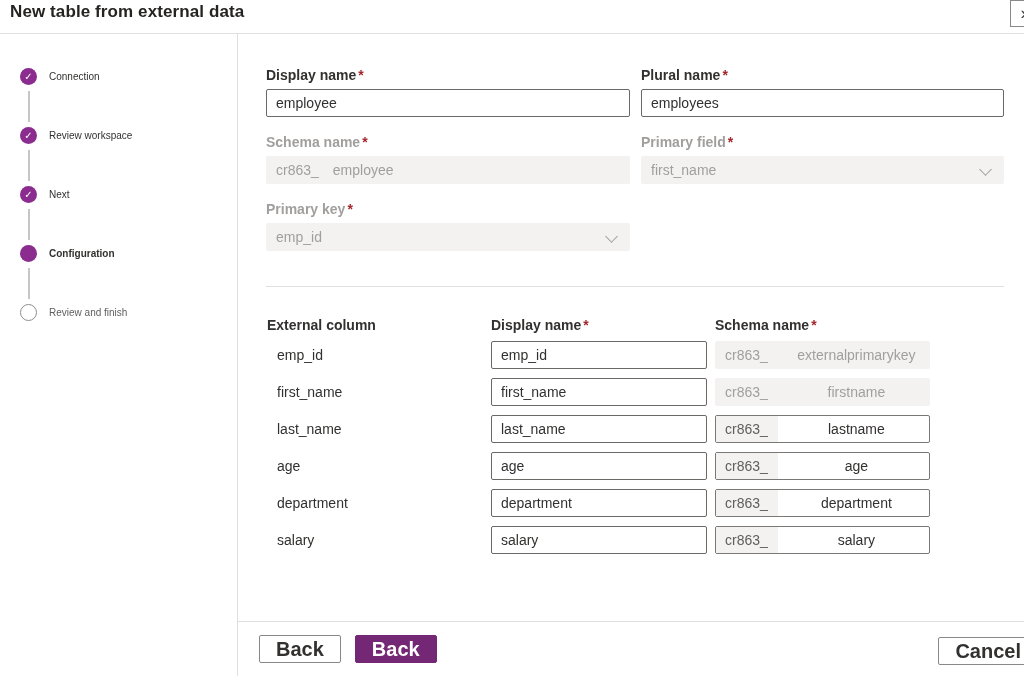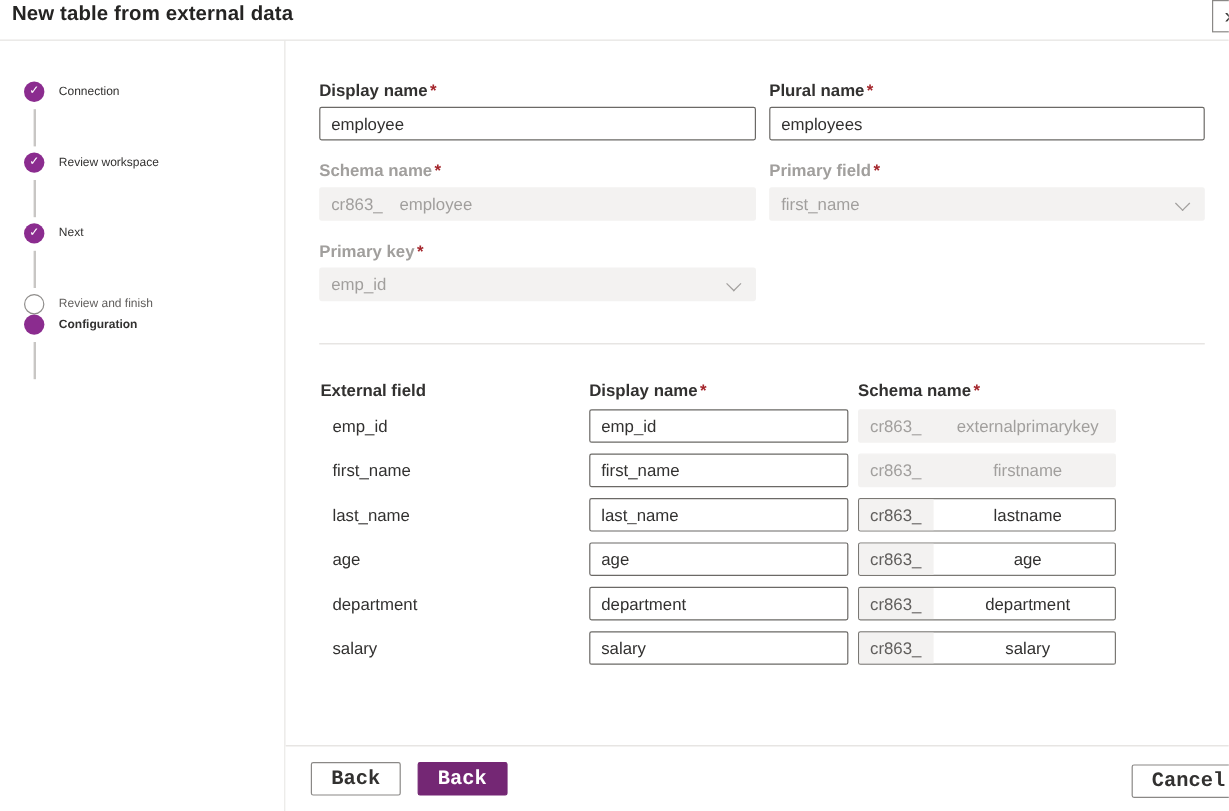--- a/index.html
+++ b/index.html
@@ -59,21 +59,21 @@
     padding:0 10px 0 9px; flex:none; font-size:14px; }
   .schema-field .sch-input { border:none; outline:none; background:transparent; flex:1; min-width:0;
     font-family:inherit; font-size:14px; color:#323130; padding:0 4px 0 10px;text-align:center; }
   .schema-field.disabled { border-color:#f3f2f1; background:#f3f2f1; }
   .schema-field.disabled .chip { color:#a19f9d; background:#f3f2f1; }
   .schema-field.disabled .sch-input { color:#a19f9d; }
 
   
   .footer { position:absolute; left:0; right:0; bottom:0; height:55px; border-top:1px solid #e1dfdd;
     display:flex; align-items:center; padding-left:21px; background:#fff; }
-  .btn { height:28px; min-width:74px; padding:0 16px; font-family:Liberation Mono, monospace; font-size:17px; font-weight:700;
+  .btn { height:28px; min-width:74px; padding:0 16px; font-family:Liberation Sans, sans-serif; font-size:20px; font-weight:700;
     border-radius:2px; cursor:pointer; display:inline-flex; align-items:center; justify-content:center; }
   .btn.secondary { background:#fff; border:1px solid #8a8886; color:#323130; }
   .btn.primary { background:#742774; border:1px solid #742774; color:#fff; margin-left:14px; }
   .btn.cancel { position:absolute; right:-14px; top:15px; min-width:90px; }
 </style>
 </head>
 <body>
 
 <div class="hdr-title">New table from external data</div>
 <button class="expand-btn">
@@ -103,32 +103,32 @@
       </li>
       <li class="step completed">
         <div class="step-head">
           <span class="step-circle" style="background: rgb(139, 44, 143);">
             <span class="check">✓</span>
           </span>
           <span class="step-label">Next</span>
         </div>
         <div class="connector"></div>
       </li>
+      <li class="step current">
+        <div class="step-head">
+          <span class="step-circle" style="background: rgb(139, 44, 143);"></span>
+          <span class="step-label">Configuration</span>
+        </div>
+        <div class="connector"></div>
+      </li>
       <li class="step upcoming">
         <div class="step-head">
           <span class="step-circle"></span>
           <span class="step-label">Review and finish</span>
         </div>
-      </li>
-      <li class="step current">
-        <div class="step-head">
-          <span class="step-circle" style="background: rgb(139, 44, 143);"></span>
-          <span class="step-label">Configuration</span>
-        </div>
-        <div class="connector"></div>
       </li>
     </ol>
 </aside>
 
 <div class="main">
 
   <div class="form-area">
     <div class="form-grid">
       <div class="field">
         <label><span>Display name</span><span class="req">*</span></label>
@@ -163,21 +163,21 @@
           <span class="chev-down"></span>
         </div>
       </div>
     </div>
   </div>
 
   <div class="section-divider"></div>
 
   <div class="cols-area">
     <div class="t-grid t-head">
-      <span class="th" style="padding-left:1px;">External field</span>
+      <span class="th" style="padding-left:1px;">External column</span>
       <span class="th"><span>Display name</span><span class="req">*</span></span>
       <span class="th"><span>Schema name</span><span class="req">*</span></span>
     </div>
     <div class="t-rows" id="t-rows">
         <div class="t-grid">
           <div class="ext-name">emp_id</div>
           <input class="t-input" type="text" value="emp_id" style="">
           <div class="schema-field disabled">
             <span class="chip">cr863_</span>
             <input class="sch-input" type="text" value="externalprimarykey" disabled="" style="">

